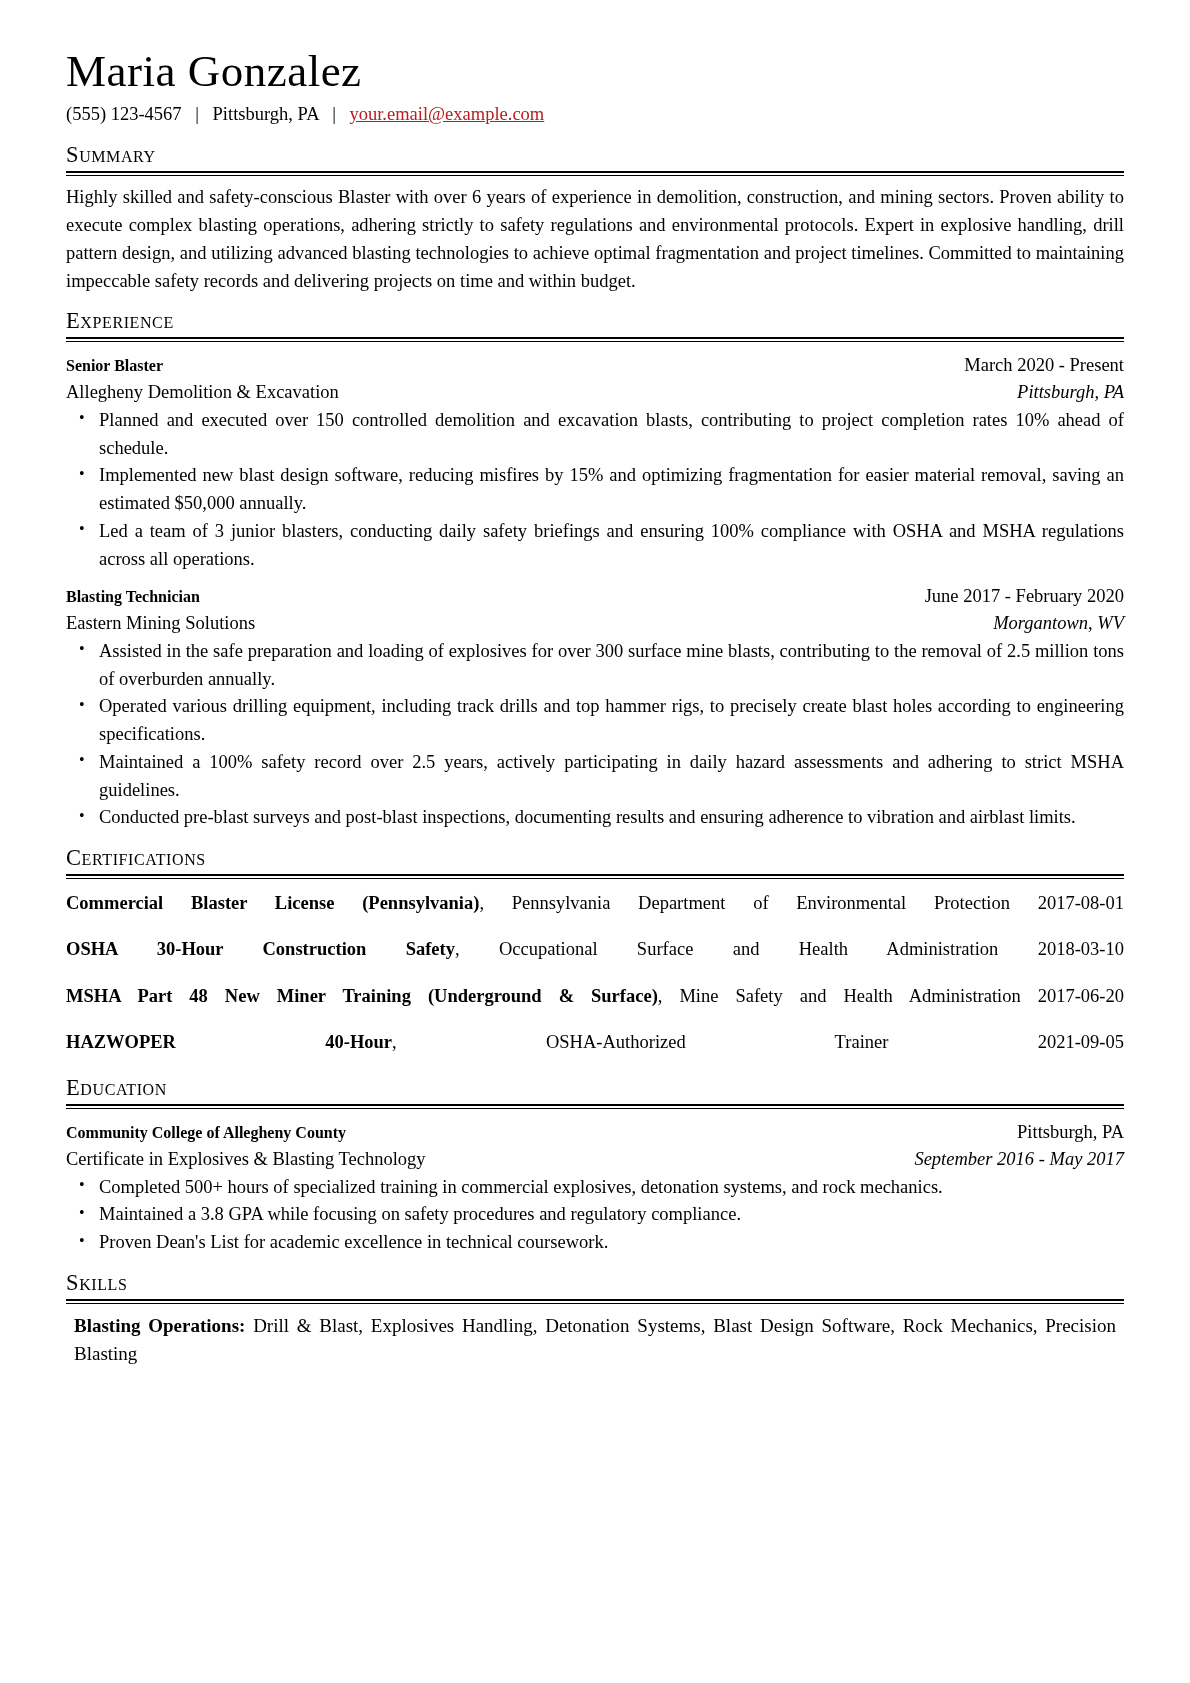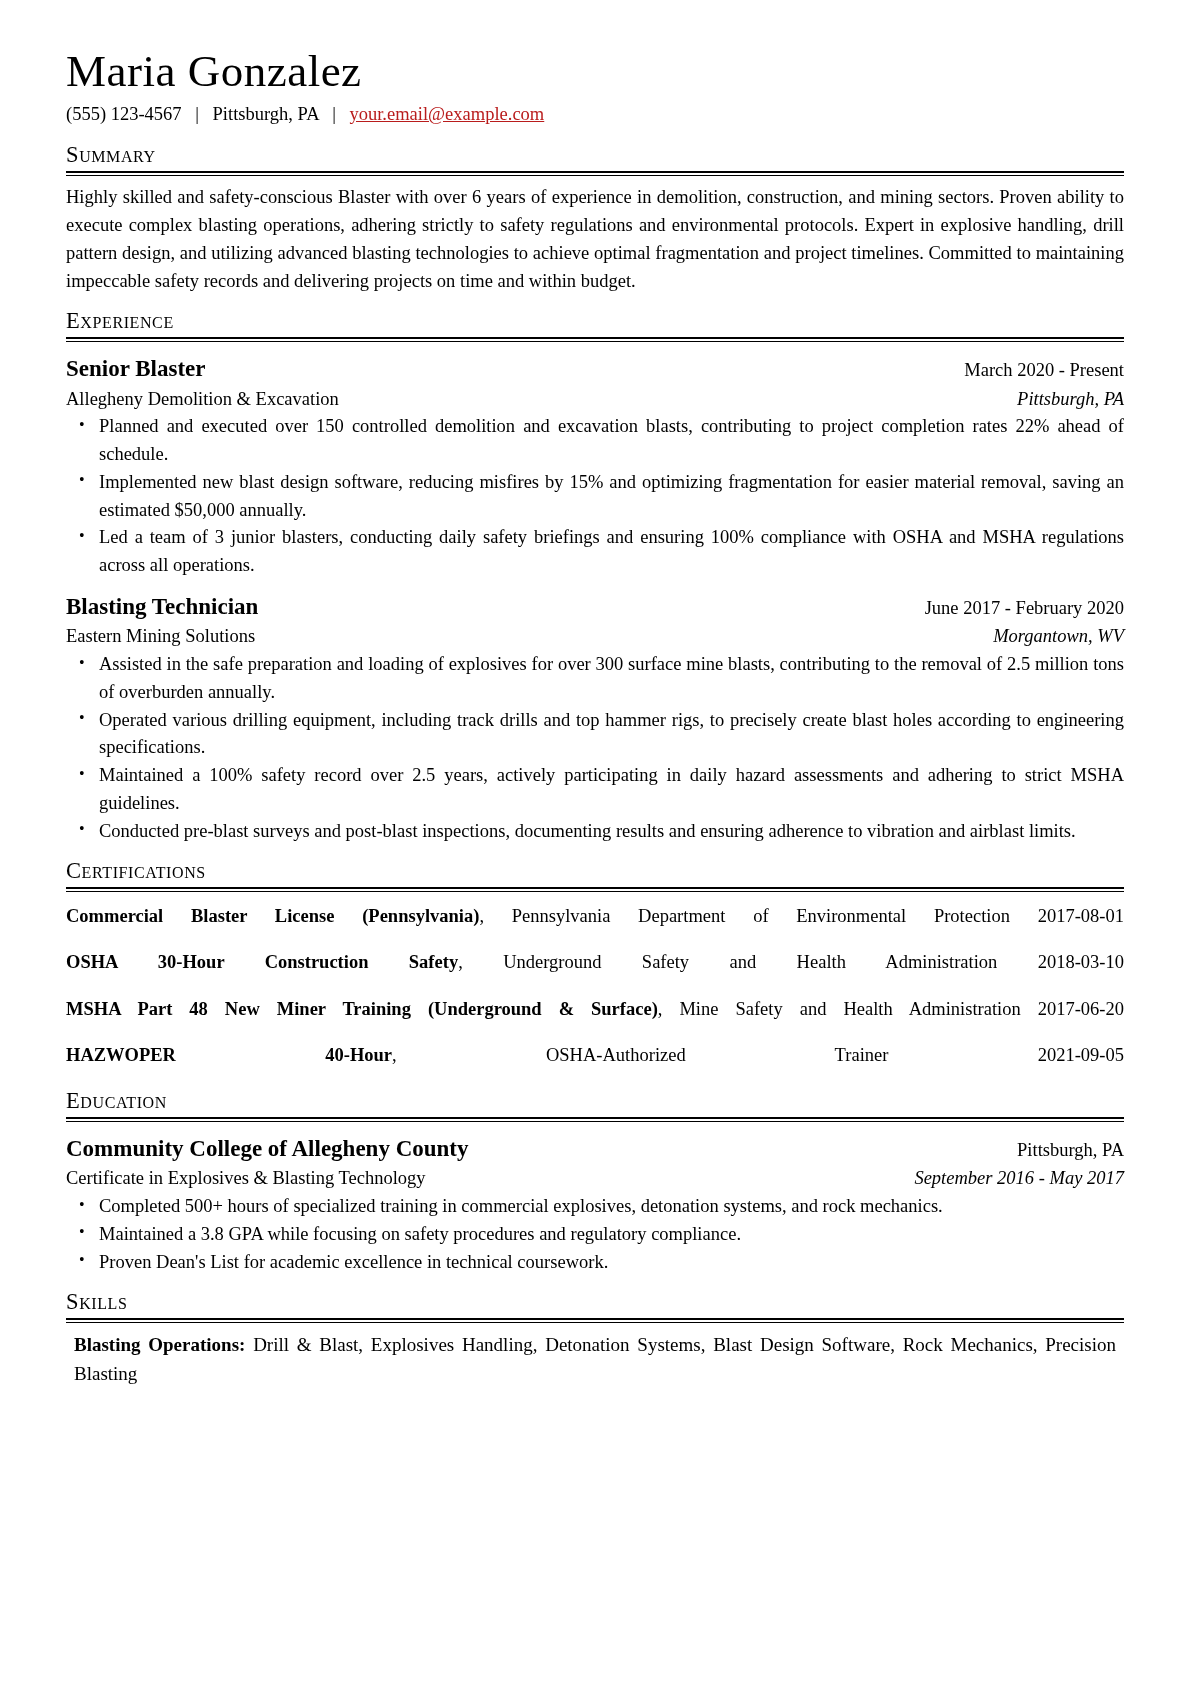--- a/index.html
+++ b/index.html
@@ -86,21 +86,21 @@
   .entry:first-child { margin-top: 2px; }
 
   .entry-row {
     display: flex;
     justify-content: space-between;
     align-items: baseline;
     gap: 16px;
     line-height: 1.45;
   }
   .entry-title {
-    font-size: 23px;
+    font-size: 16px;
     font-weight: bold;
   }
   .entry-date {
     font-size: 18.5px;
     white-space: nowrap;
     text-align: right;
   }
   .entry-org {
     font-size: 18.5px;
   }
@@ -188,21 +188,21 @@
     <div class="entry">
       <div class="entry-row">
         <span class="entry-title">Senior Blaster</span>
         <span class="entry-date">March 2020 - Present</span>
       </div>
       <div class="entry-row">
         <span class="entry-org">Allegheny Demolition &amp; Excavation</span>
         <span class="entry-loc">Pittsburgh, PA</span>
       </div>
       <ul class="bullets">
-        <li>Planned and executed over 150 controlled demolition and excavation blasts, contributing to project completion rates 22% ahead of schedule.</li>
+        <li>Planned and executed over 150 controlled demolition and excavation blasts, contributing to project completion rates 10% ahead of schedule.</li>
         <li>Implemented new blast design software, reducing misfires by 15% and optimizing fragmentation for easier material removal, saving an estimated $50,000 annually.</li>
         <li>Led a team of 3 junior blasters, conducting daily safety briefings and ensuring 100% compliance with OSHA and MSHA regulations across all operations.</li>
       </ul>
     </div>
 
     <div class="entry">
       <div class="entry-row">
         <span class="entry-title">Blasting Technician</span>
         <span class="entry-date">June 2017 - February 2020</span>
       </div>
@@ -218,21 +218,21 @@
       </ul>
     </div>
   </div>
 
   <div class="section">
     <h2 class="section-title">Certifications</h2>
     <hr class="rule">
 
     <p class="cert"><span class="cert-name">Commercial Blaster License (Pennsylvania)</span><span>, </span><span class="cert-issuer">Pennsylvania Department of Environmental Protection</span> <span class="cert-date">2017-08-01</span></p>
 
-    <p class="cert"><span class="cert-name">OSHA 30-Hour Construction Safety</span><span>, </span><span class="cert-issuer">Underground Safety and Health Administration</span> <span class="cert-date">2018-03-10</span></p>
+    <p class="cert"><span class="cert-name">OSHA 30-Hour Construction Safety</span><span>, </span><span class="cert-issuer">Occupational Surface and Health Administration</span> <span class="cert-date">2018-03-10</span></p>
 
     <p class="cert"><span class="cert-name">MSHA Part 48 New Miner Training (Underground &amp; Surface)</span><span>, </span><span class="cert-issuer">Mine Safety and Health Administration</span> <span class="cert-date">2017-06-20</span></p>
 
     <p class="cert"><span class="cert-name">HAZWOPER 40-Hour</span><span>, </span><span class="cert-issuer">OSHA-Authorized Trainer</span> <span class="cert-date">2021-09-05</span></p>
   </div>
 
   <div class="section">
     <h2 class="section-title">Education</h2>
     <hr class="rule">
 

